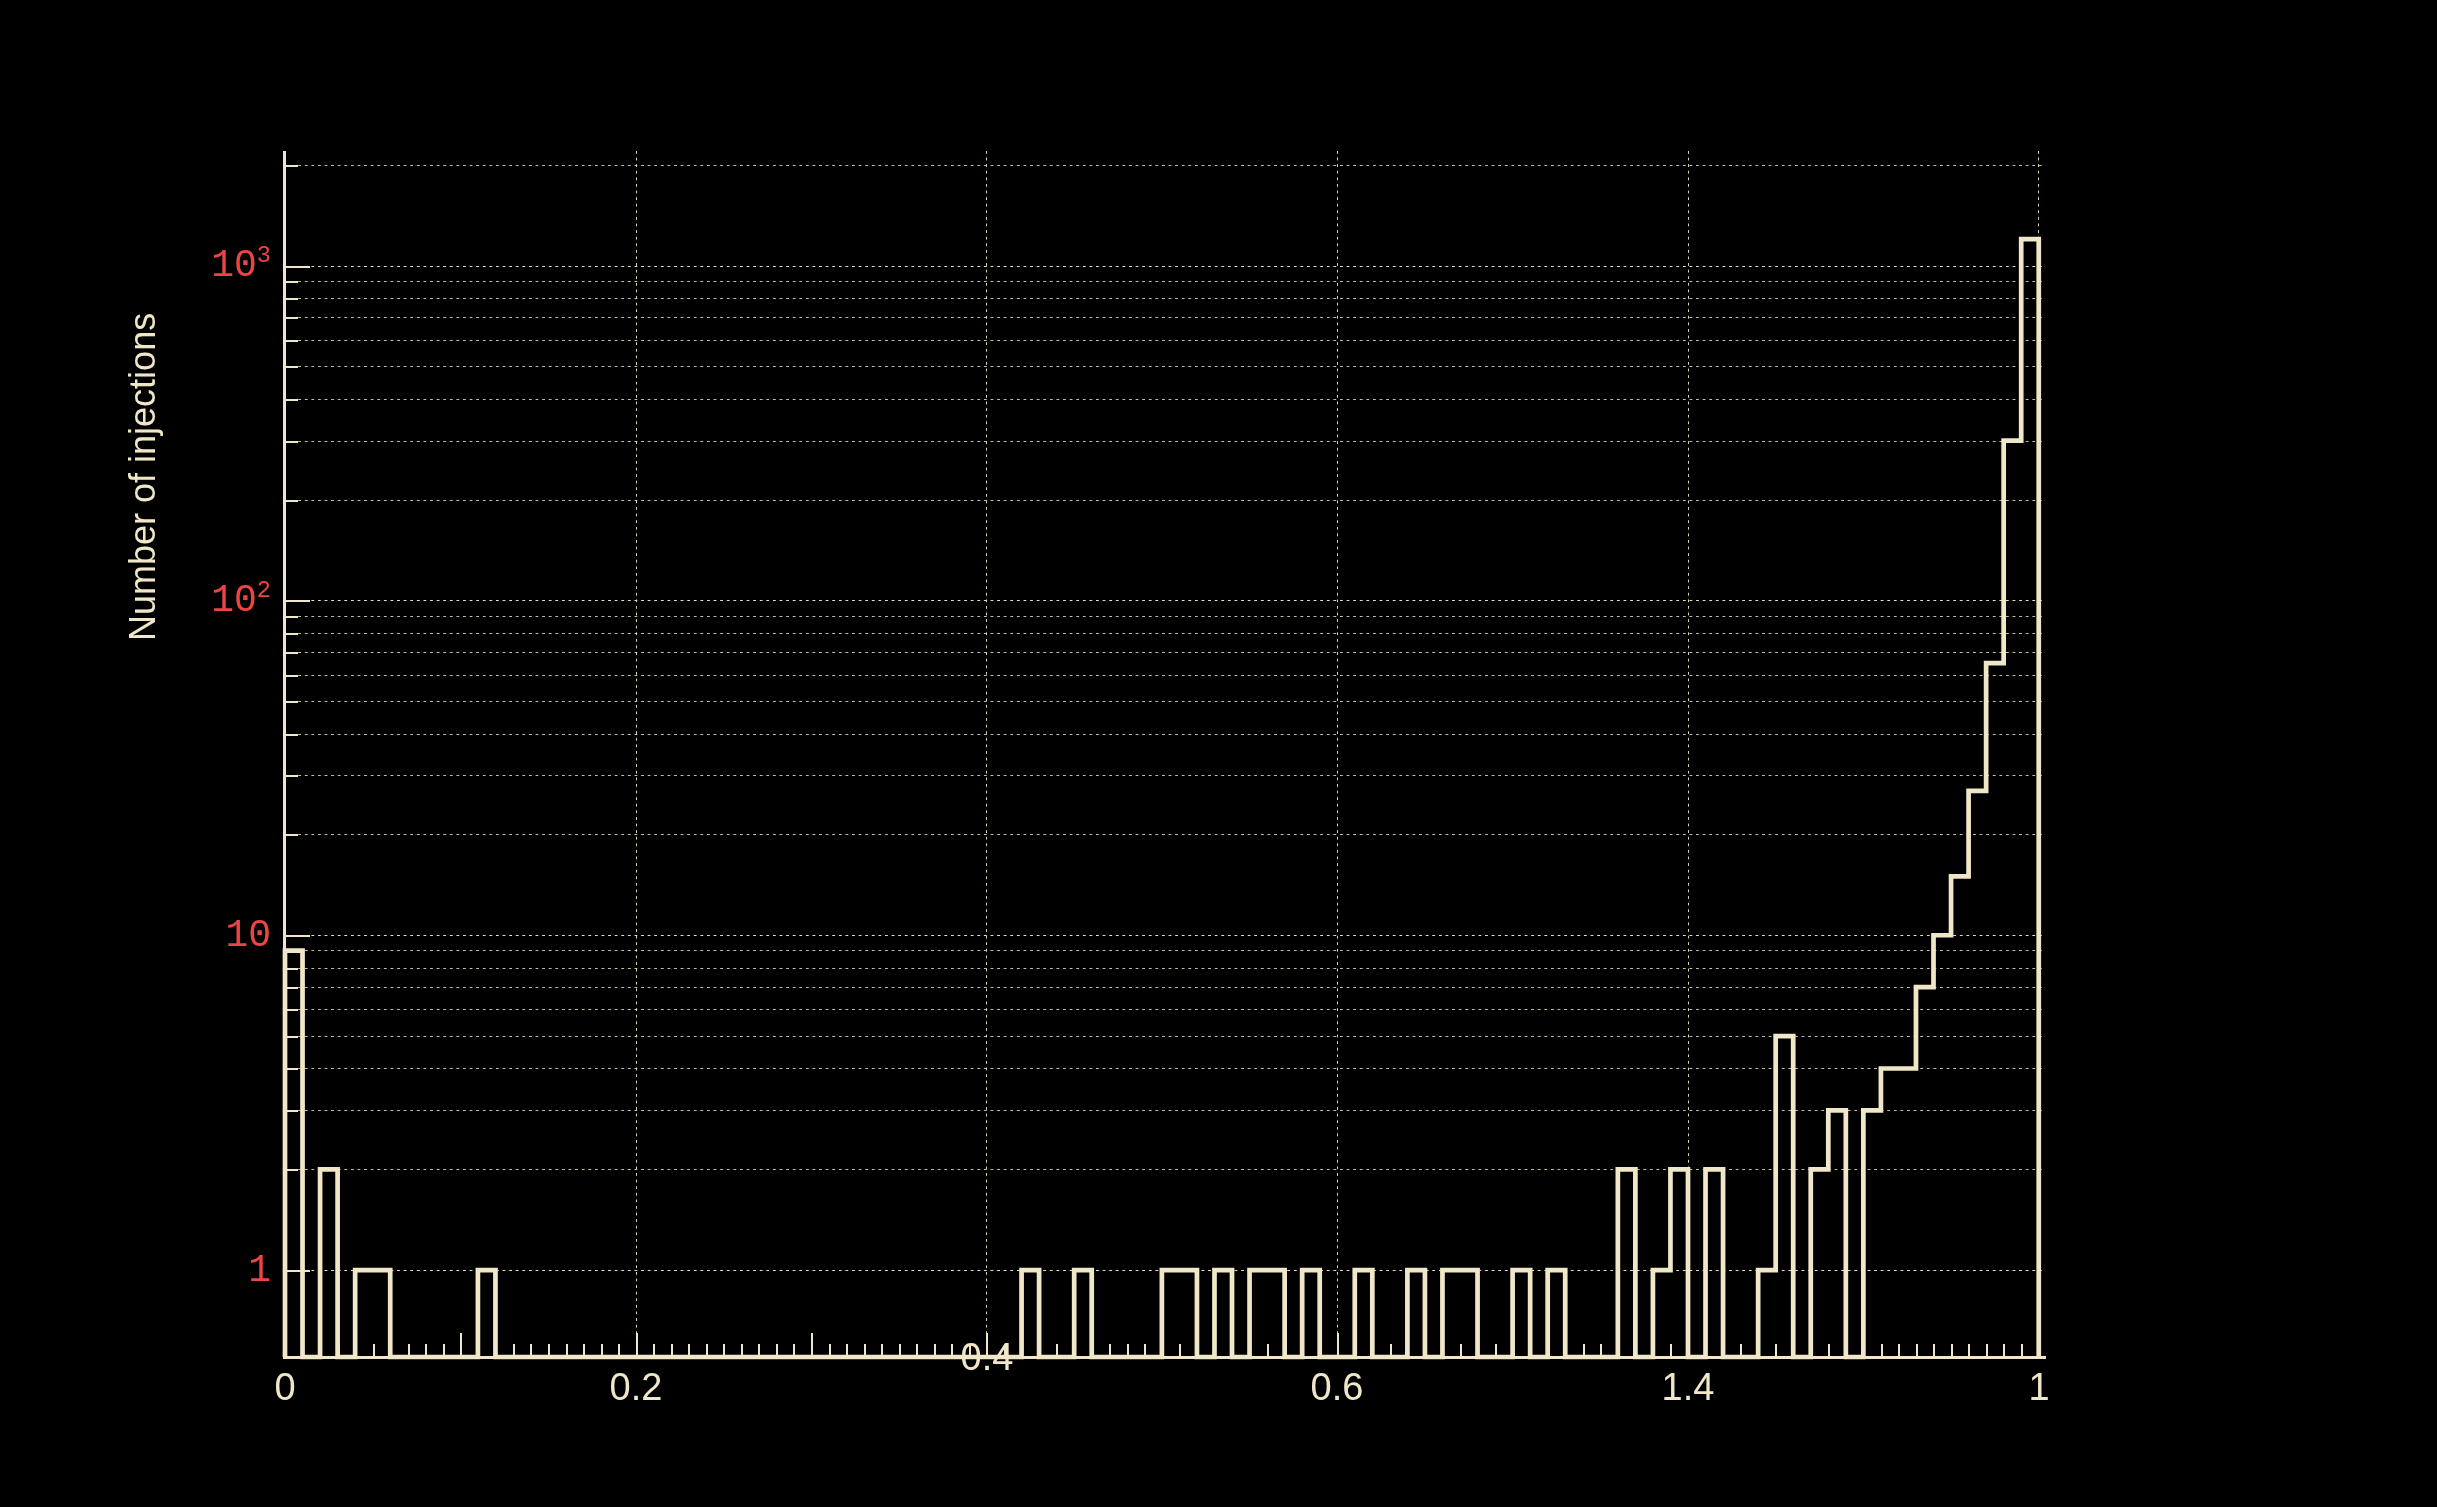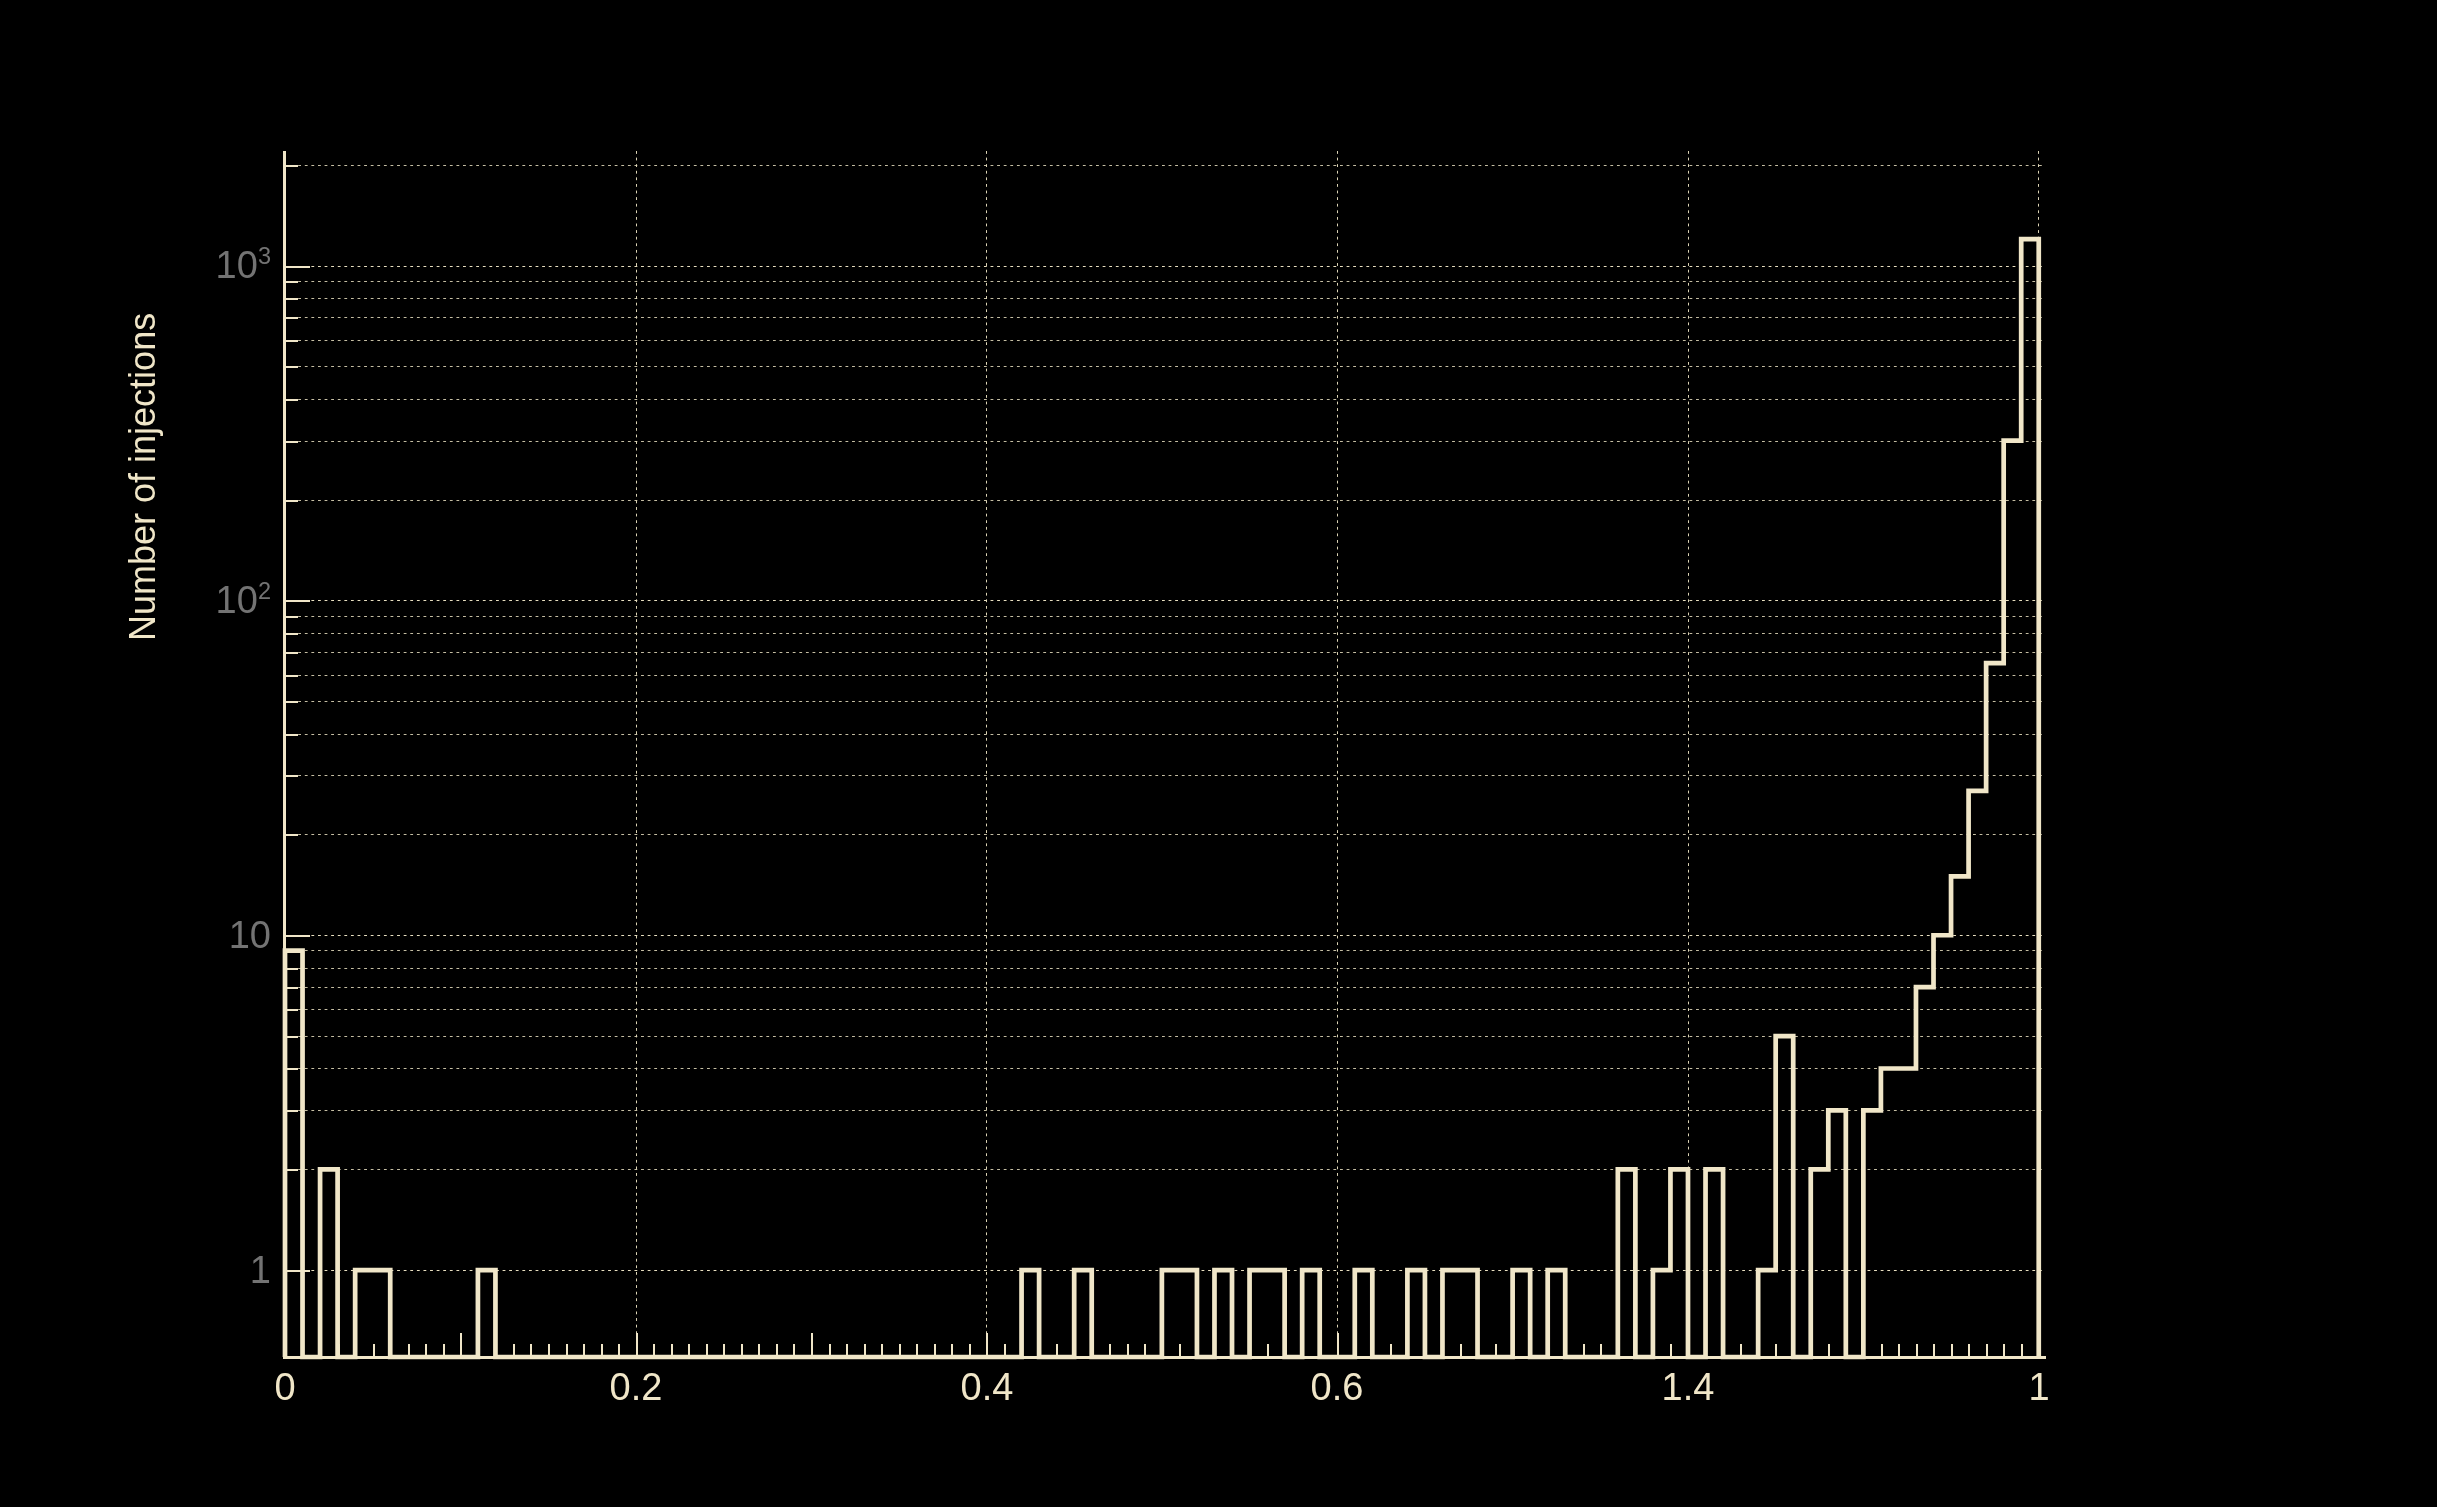--- a/index.html
+++ b/index.html
@@ -115,25 +115,26 @@
     position: absolute;
     bottom: 0;
     width: 1.9px;
     background: #f0e6c8;
   }
   .tick-x.major { height: 24.5px; }
   .tick-x.minor { height: 13px; }
 
   .ylabel {
     position: absolute;
-    color: #737373;
+    color: #ef4444;
     font-size: 38px;
     text-align: right;
     white-space: nowrap;
     transform: translateY(-50%);
+    font-family: Liberation Mono, monospace;
   }
   .ylabel sup {
     font-size: 0.62em;
     vertical-align: super;
     line-height: 0;
   }
   .xlabel {
     position: absolute;
     color: #f0e6c8;
     font-size: 38px;
@@ -344,20 +345,20 @@
 
   <div id="ylabel-layer">
       <div class="ylabel" style="top: 1270px; right: 2167px;">1</div>
       <div class="ylabel" style="top: 935px; right: 2167px;">10</div>
       <div class="ylabel" style="top: 600px; right: 2167px;">10<sup>2</sup></div>
       <div class="ylabel" style="top: 265px; right: 2167px;">10<sup>3</sup></div>
     </div>
   <div id="xlabel-layer">
       <div class="xlabel" style="left: 285px; top: 1366px;">0</div>
       <div class="xlabel" style="left: 636px; top: 1366px;">0.2</div>
-      <div class="xlabel" style="left: 987px; top: 1366px;">0.4</div>
+      <div class="xlabel" style="left: 987px; top: 1336px;">0.4</div>
       <div class="xlabel" style="left: 1337px; top: 1366px;">0.6</div>
       <div class="xlabel" style="left: 1688px; top: 1366px;">1.4</div>
       <div class="xlabel" style="left: 2039px; top: 1366px;">1</div>
     </div>
 
 </div>
 
 
 </body></html>

